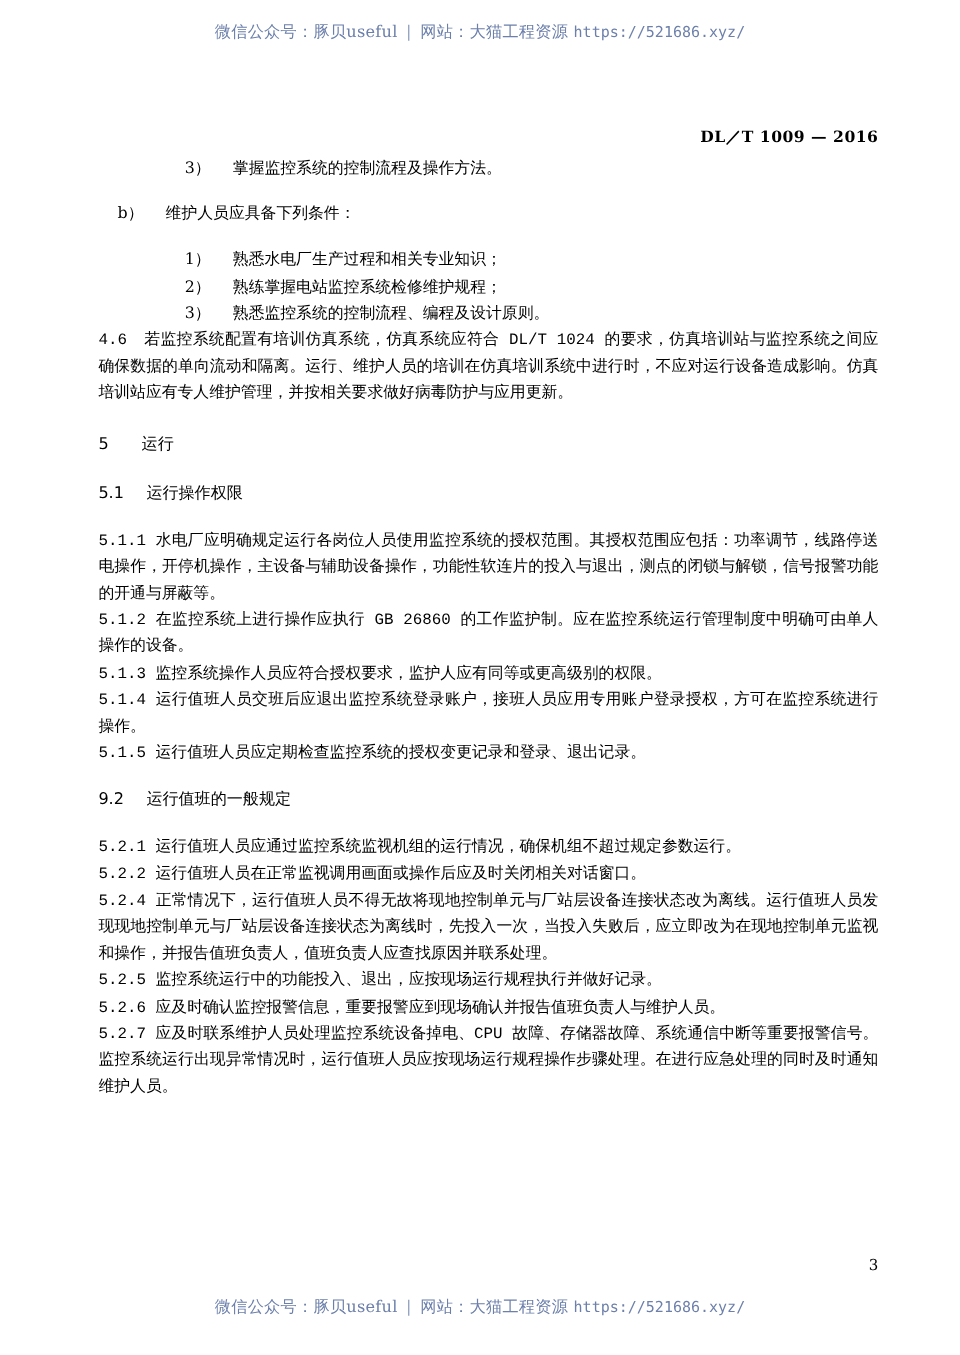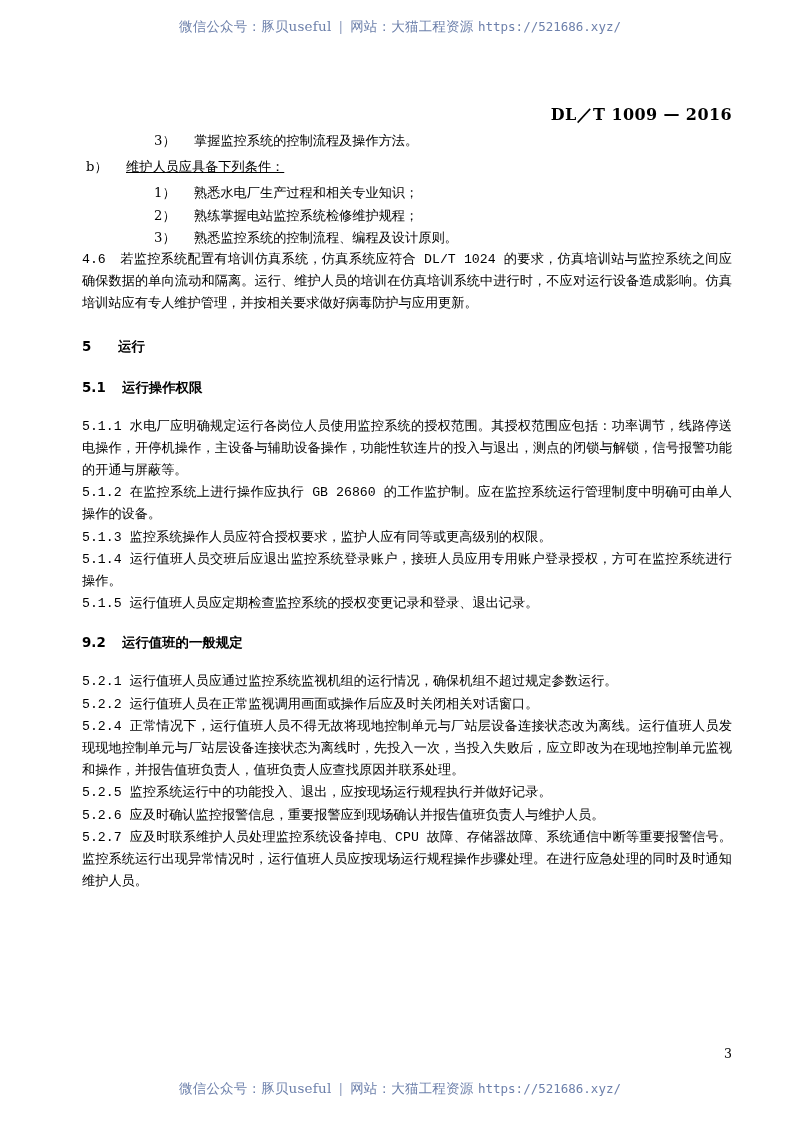--- a/index.html
+++ b/index.html
@@ -48,21 +48,21 @@
     font-size: 12.5px;
     letter-spacing: 0px;
   }
 
   
   .running-header {
     position: absolute;
     top: 105px;
     right: 68px;
     font-family: "DejaVu Serif", "Liberation Serif", serif;
-    font-size: 16px;
+    font-size: 13px;
     letter-spacing: 0.4px;
     white-space: nowrap;
   }
   .running-header .std-code { font-weight: bold; }
 
   
   .content {
     position: absolute;
     top: 130px;
     left: 82px;
@@ -80,24 +80,23 @@
     font-family: Liberation Mono, monospace;
   }
   .clause .num {
     display: inline-block;
     min-width: 30px;
     margin-right: 8px;
   }
 
   
   .list-letter {
-    margin: 4px;
+    margin: 16px;
     padding-left: 40px;
     text-indent: -40px;
-    text-decoration: underline;
   }
   .list-letter .marker {
     display: inline-block;
     width: 40px;
     text-indent: 0;
   }
 
   
   .list-number {
     margin: 0;
@@ -107,21 +106,21 @@
   .list-number .marker {
     display: inline-block;
     width: 40px;
     text-indent: 0;
   }
 
   
   .heading-1, .heading-2 {
     font-family: "DejaVu Sans", "Liberation Sans", sans-serif;
     font-size: 13.4px;
-    font-weight: bold;
+    font-weight: normal;
     margin: 0;
     line-height: 22px;
   }
   .heading-1 .num,
   .heading-2 .num {
     display: inline-block;
     min-width: 30px;
     margin-right: 6px;
   }
   .heading-2 .num { min-width: 34px; }

